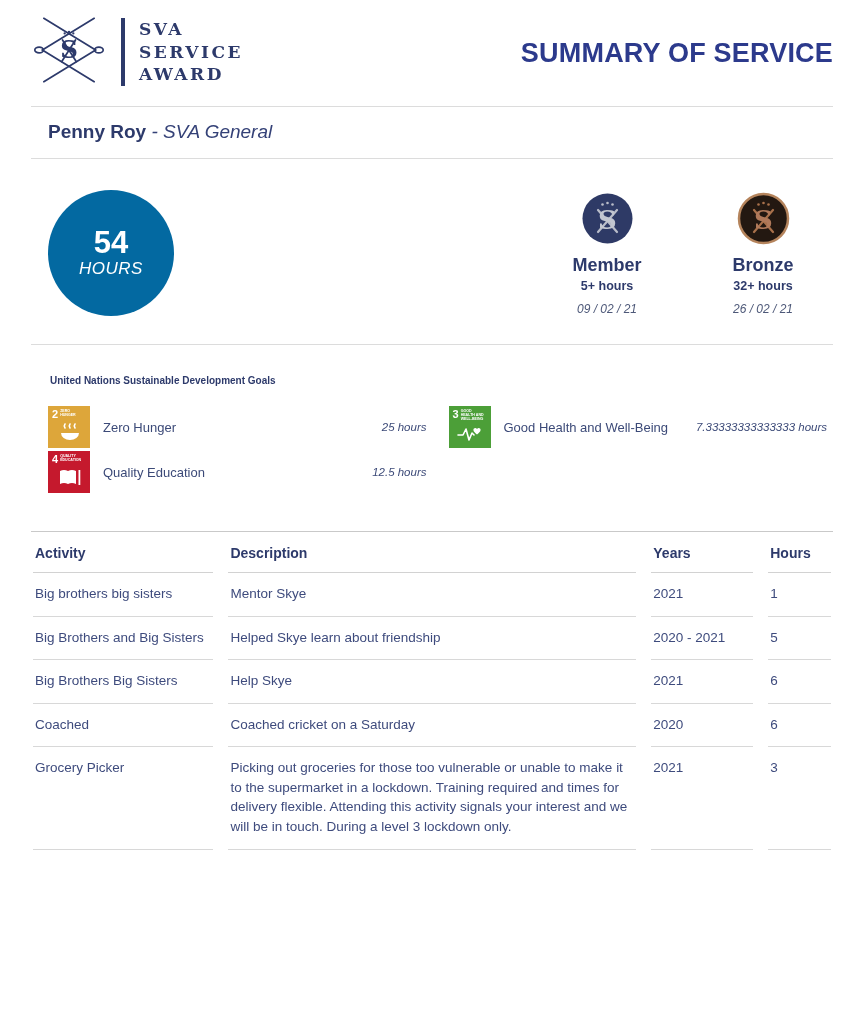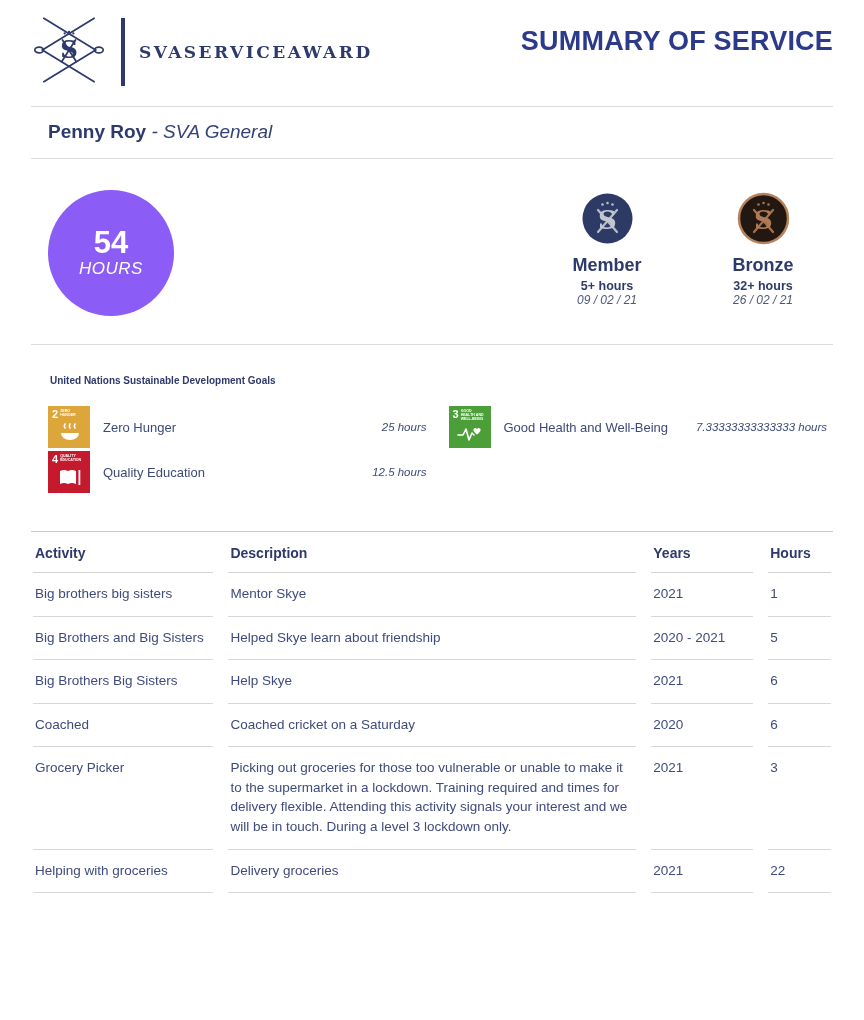--- a/index.html
+++ b/index.html
@@ -10,52 +10,52 @@
     position:relative;
     overflow:hidden;
   }
   .page{padding:0 31px;}
   .divider{height:1px;background:#dcdcdc;border:none;margin:0;}
 
   
   .header{display:flex;align-items:flex-start;justify-content:space-between;padding:14px 0 16px 0;}
   .brand{display:flex;align-items:center;gap:14px;}
   .brand-bar{width:4px;height:68px;background:#2d3a6b;}
-  .brand-text{display:flex;flex-direction:row;justify-content:center;}
+  .brand-text{display:flex;flex-direction:column;justify-content:center;}
   .brand-line{
     font-family:"DejaVu Serif",serif;
     font-weight:700;color:#2d3a6b;
     font-size:17px;line-height:1.32;letter-spacing:2.5px;
   }
   .doc-title{
     font-size:27px;font-weight:800;color:#2c3a8c;
-    margin-top:12px;letter-spacing:0.2px;
+    margin-top:24px;letter-spacing:0.2px;
   }
 
   
   .name-row{padding:14px 0 15px 17px;font-size:19px;}
   .person-name{font-weight:700;color:#2d3a6b;}
   .person-program{font-style:italic;color:#344177;}
 
   
   .hours-row{display:flex;justify-content:space-between;align-items:flex-start;padding:31px 0 28px 0;}
   .hours-circle{
     width:126px;height:126px;border-radius:50%;
-    background:#8b5cf6;color:#ffffff;
+    background:#0369a1;color:#ffffff;
     display:flex;flex-direction:column;align-items:center;justify-content:center;
     margin-left:17px;
   }
   .hours-value{font-size:31px;font-weight:700;line-height:1.05;}
   .hours-unit{font-size:17px;font-style:italic;letter-spacing:0.5px;}
   .awards{display:flex;gap:48px;margin-right:16px;padding-top:2px;}
   .award{display:flex;flex-direction:column;align-items:center;width:108px;}
   .award-icon{width:53px;height:53px;}
   .award-name{font-size:18px;font-weight:700;color:#2d3a6b;margin-top:10px;}
   .award-threshold{font-size:12.5px;font-weight:700;color:#2d3a6b;margin-top:3px;}
-  .award-date{font-size:12px;font-style:italic;color:#4d5878;margin-top:0;}
+  .award-date{font-size:12px;font-style:italic;color:#4d5878;margin-top:9px;}
 
   
   .sdg-section{padding:30px 0 38px 0;}
   .sdg-heading{font-size:10px;font-weight:700;color:#2d3a6b;margin:0 0 20px 19px;}
   .sdg-grid{display:grid;grid-template-columns:1fr 1fr;column-gap:16px;row-gap:3px;padding:0 0 0 17px;}
   .sdg-item{display:flex;align-items:center;gap:13px;}
   .sdg-icon{
     width:42px;height:42px;flex:0 0 42px;color:#ffffff;
     display:flex;flex-direction:column;padding:3px 3px 2px 4px;box-sizing:border-box;overflow:hidden;
   }
@@ -284,23 +284,17 @@
           <td>Coached cricket on a Saturday</td>
           <td>2020</td>
           <td>6</td>
         </tr>
         <tr>
           <td>Grocery Picker</td>
           <td>Picking out groceries for those too vulnerable or unable to make it to the supermarket in a lockdown. Training required and times for delivery flexible. Attending this activity signals your interest and we will be in touch. During a level 3 lockdown only.</td>
           <td>2021</td>
           <td>3</td>
         </tr>
-        <tr>
-          <td>Helping with groceries</td>
-          <td>Delivery groceries</td>
-          <td>2021</td>
-          <td>22</td>
-        </tr>
       </tbody>
     </table>
   </div>
 
 </div>
 
 </body></html>

